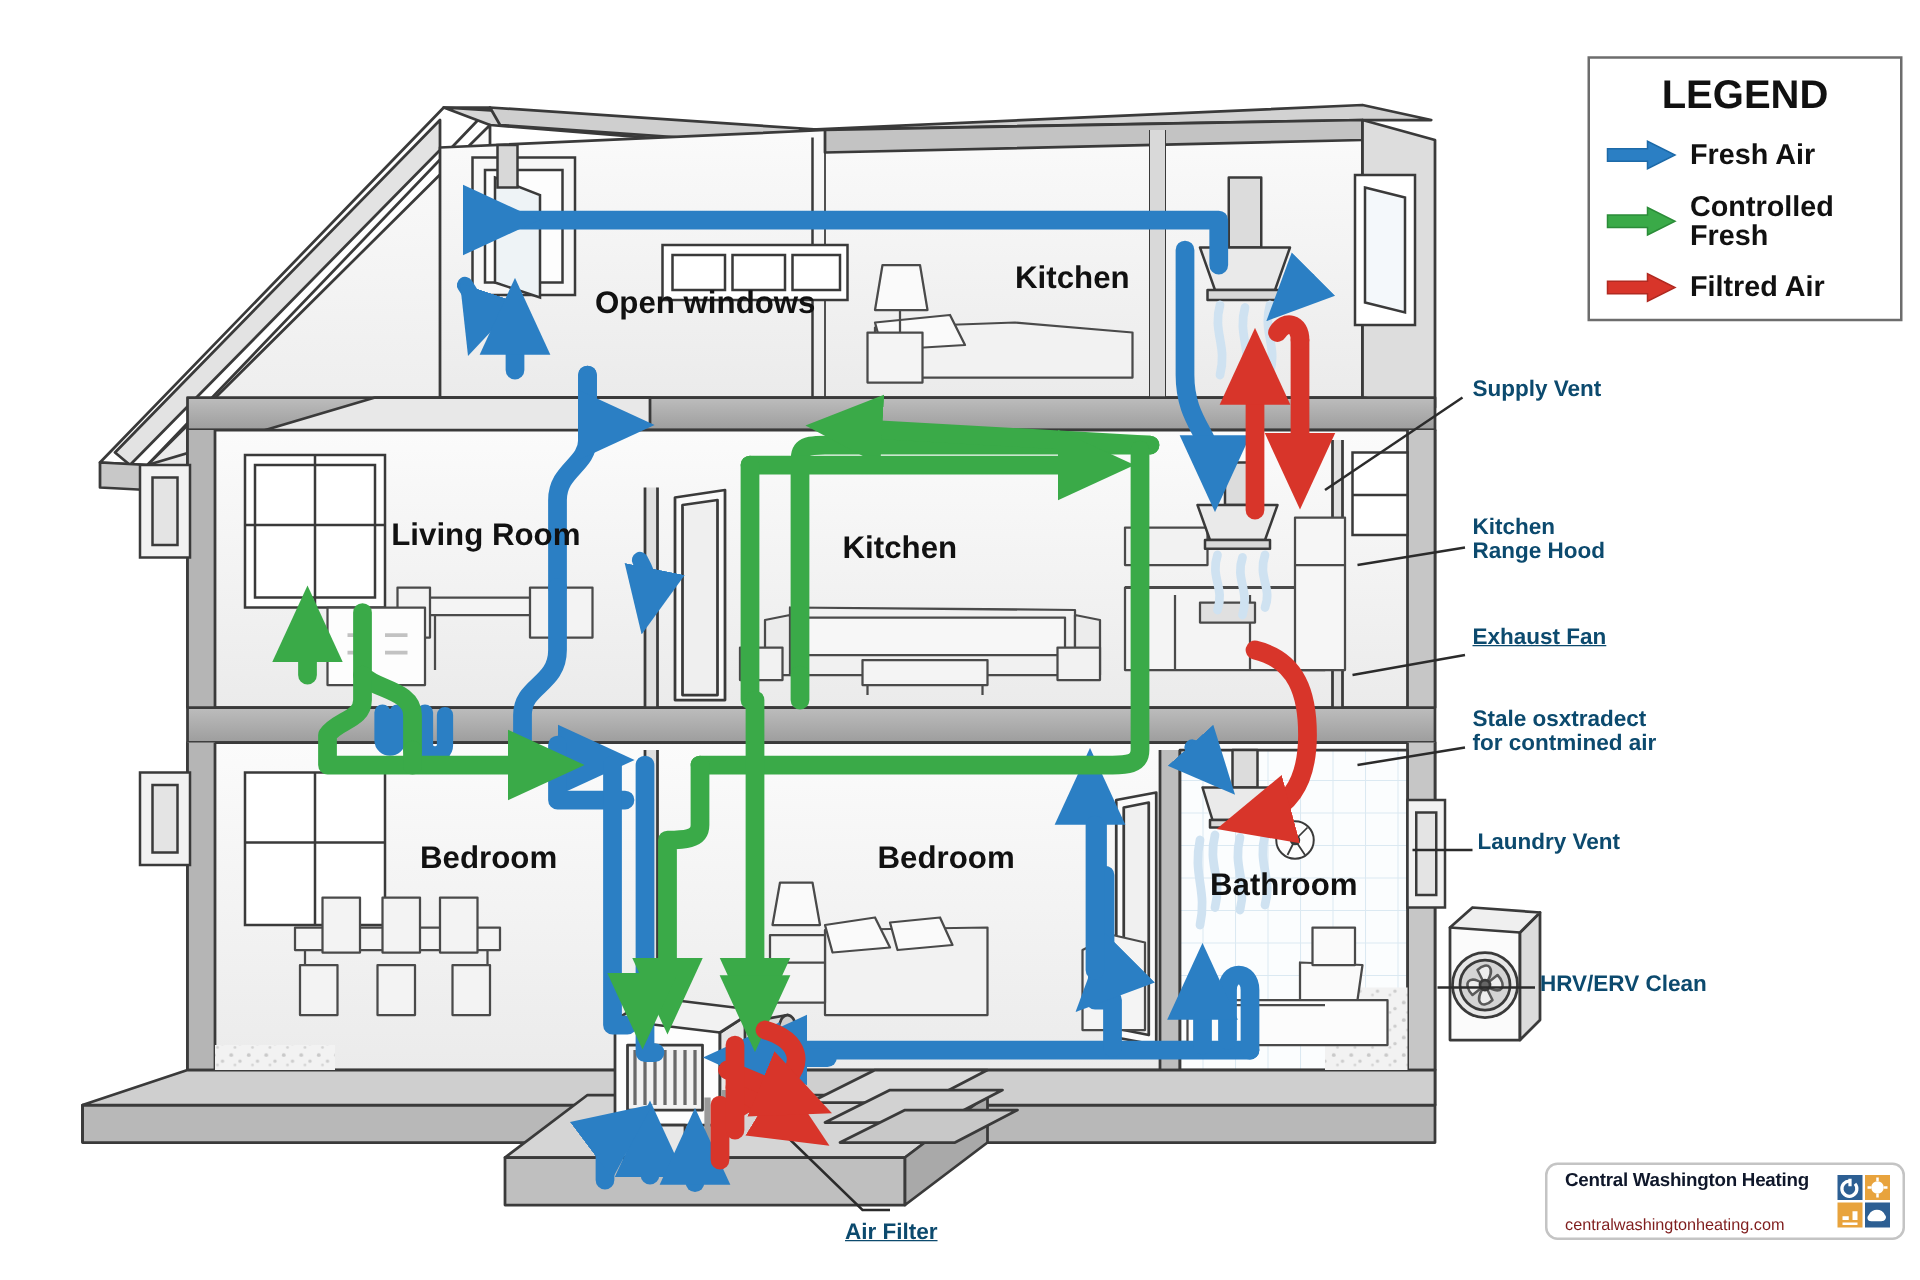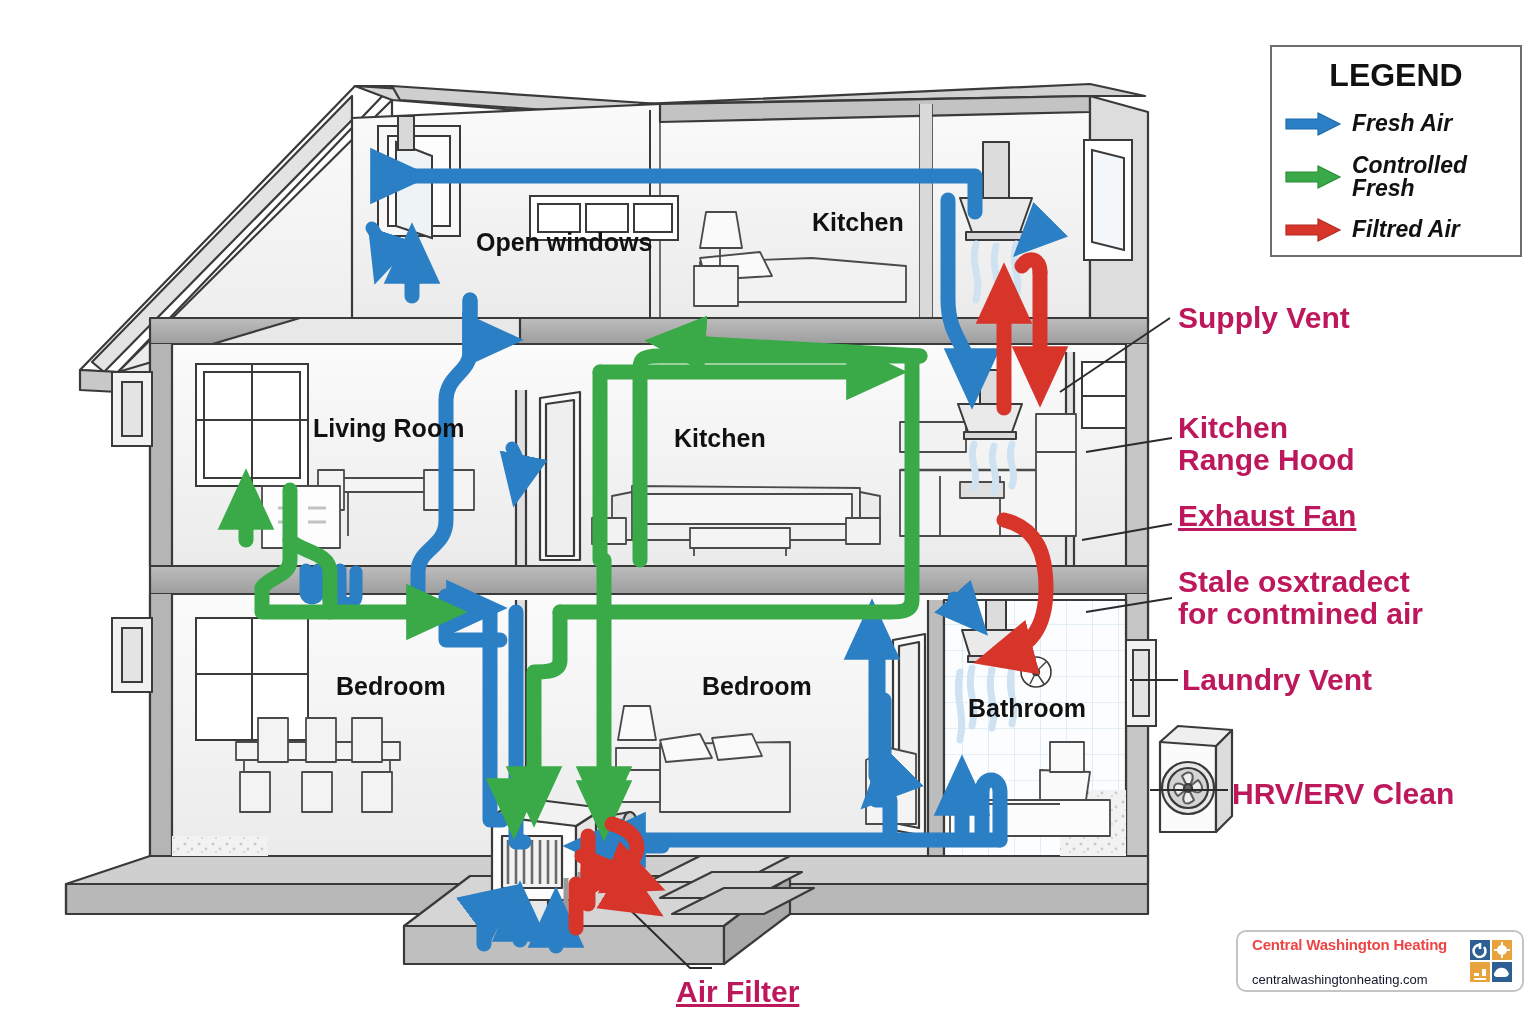--- a/index.html
+++ b/index.html
@@ -7,36 +7,36 @@
        font-family:"Liberation Sans",sans-serif;color:#000;}
   #stage{position:relative;width:1536px;height:1024px;background:#fff;}
   svg.layer{position:absolute;top:0;left:0;width:1536px;height:1024px;}
 
   .title{position:absolute;left:30px;top:6px;font-size:52px;font-weight:bold;
          letter-spacing:-1px;color:#111;white-space:nowrap;}
 
   .legendbox{position:absolute;left:1270px;top:45px;width:252px;height:212px;
              background:#fff;border:2px solid #6d6d6d;box-sizing:border-box;}
   .legend-title{text-align:center;font-size:32px;font-weight:bold;margin-top:10px;color:#111;}
-  .legend-rows{margin-top:8px;font-style:italic;}
+  .legend-rows{margin-top:8px;}
   .legend-row{display:flex;align-items:center;height:44px;padding-left:12px;}
   .legend-row.tall{height:62px;align-items:center;}
   .legend-arrow{width:58px;height:26px;flex:0 0 58px;margin-right:10px;}
   .legend-label{font-size:23px;font-weight:bold;line-height:1.02;color:#111;}
 
-  .callout{position:absolute;font-size:30px;font-weight:bold;line-height:1.08;color:#be185d;}
+  .callout{position:absolute;font-size:18px;font-weight:bold;line-height:1.08;color:#0c4a6e;}
 
   .roomlabel{position:absolute;font-size:25px;font-weight:bold;color:#111;white-space:nowrap;}
 
   .brandbox{position:absolute;left:1236px;top:930px;width:288px;height:62px;
             border:2px solid #c4c4c4;border-radius:10px;background:#fff;
             display:flex;align-items:center;box-sizing:border-box;}
   .brandtext{flex:1;padding-left:14px;}
-  .brandname{font-size:15px;font-weight:bold;color:#ef4444;letter-spacing:-.2px;}
-  .brandurl{font-size:13px;color:#0f172a;margin-top:19px;}
+  .brandname{font-size:15px;font-weight:bold;color:#0f172a;letter-spacing:-.2px;}
+  .brandurl{font-size:13px;color:#7f1d1d;margin-top:19px;}
   .brandlogo{width:44px;height:44px;margin-right:9px;flex:0 0 44px;}
 </style>
 </head>
 <body>
 
 <div id="stage">
 
 
   <svg class="layer" viewBox="0 0 1536 1024">
     <defs>

